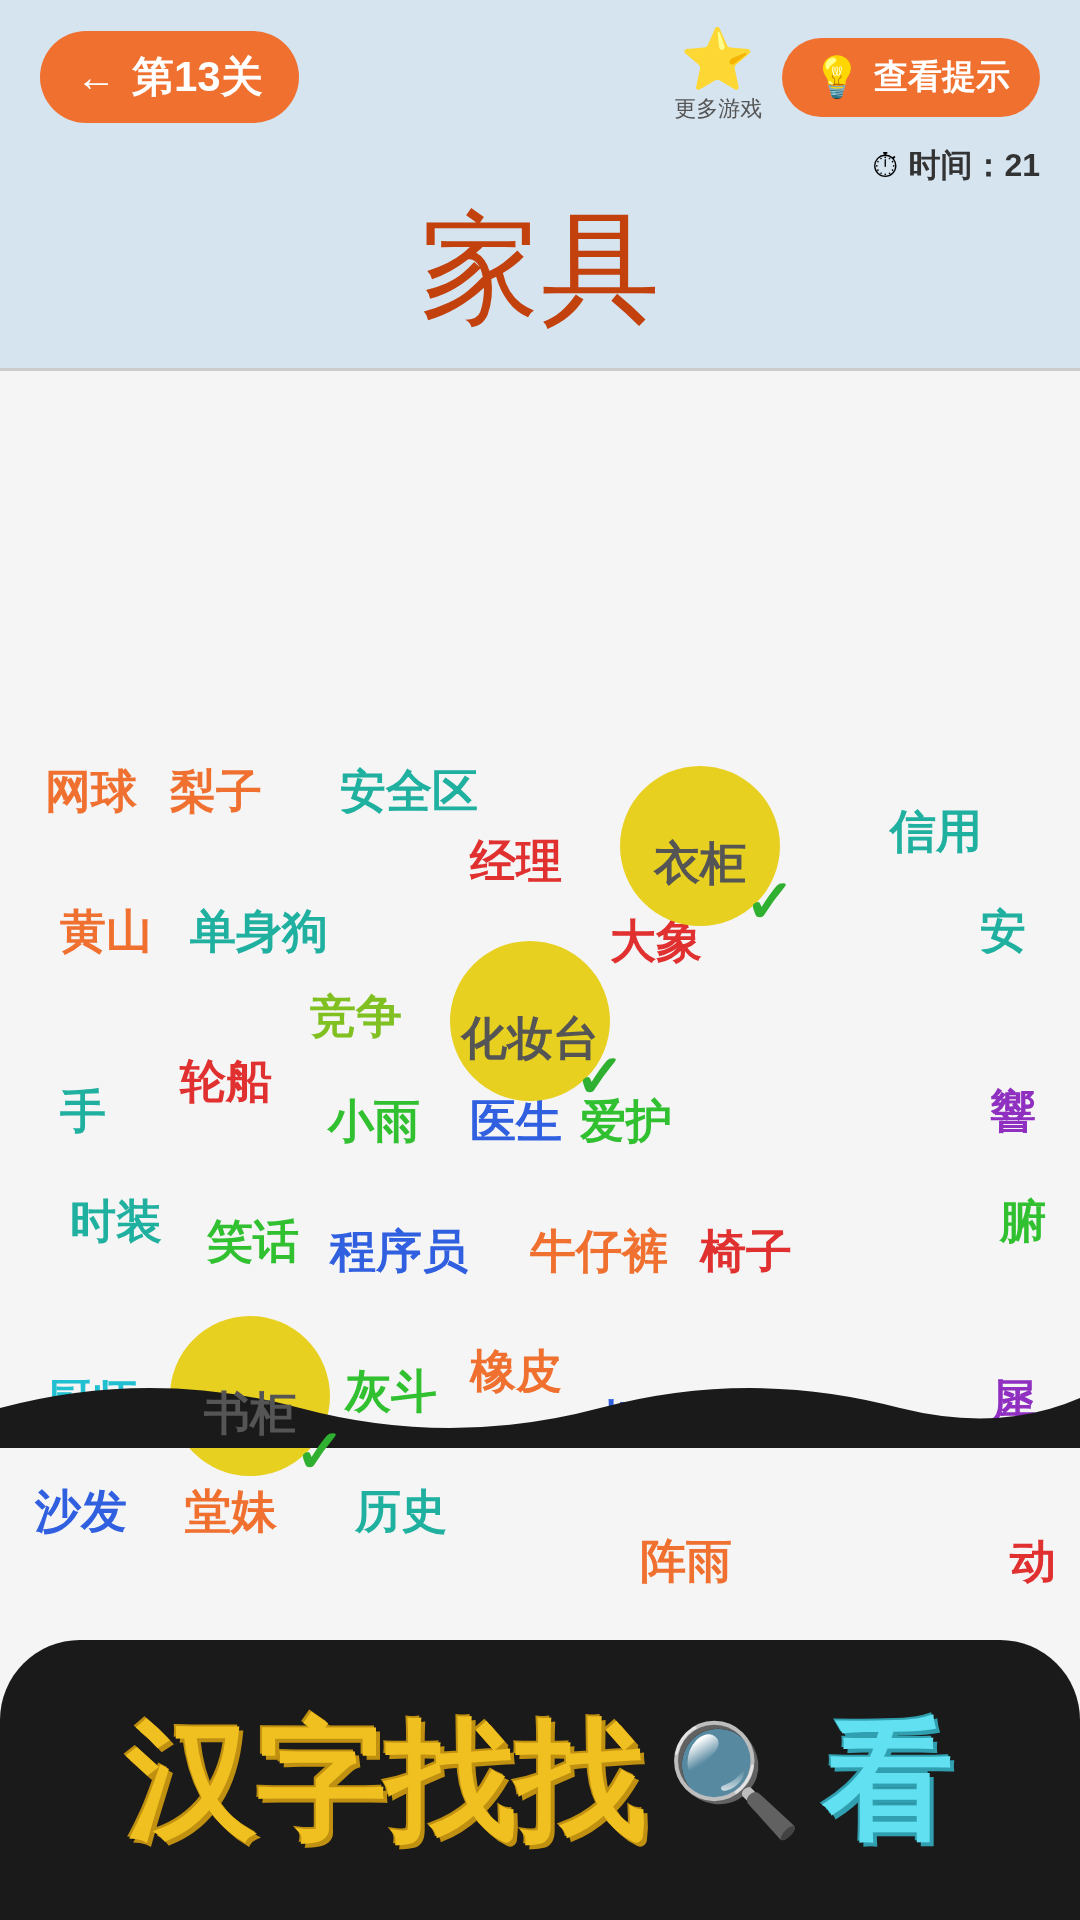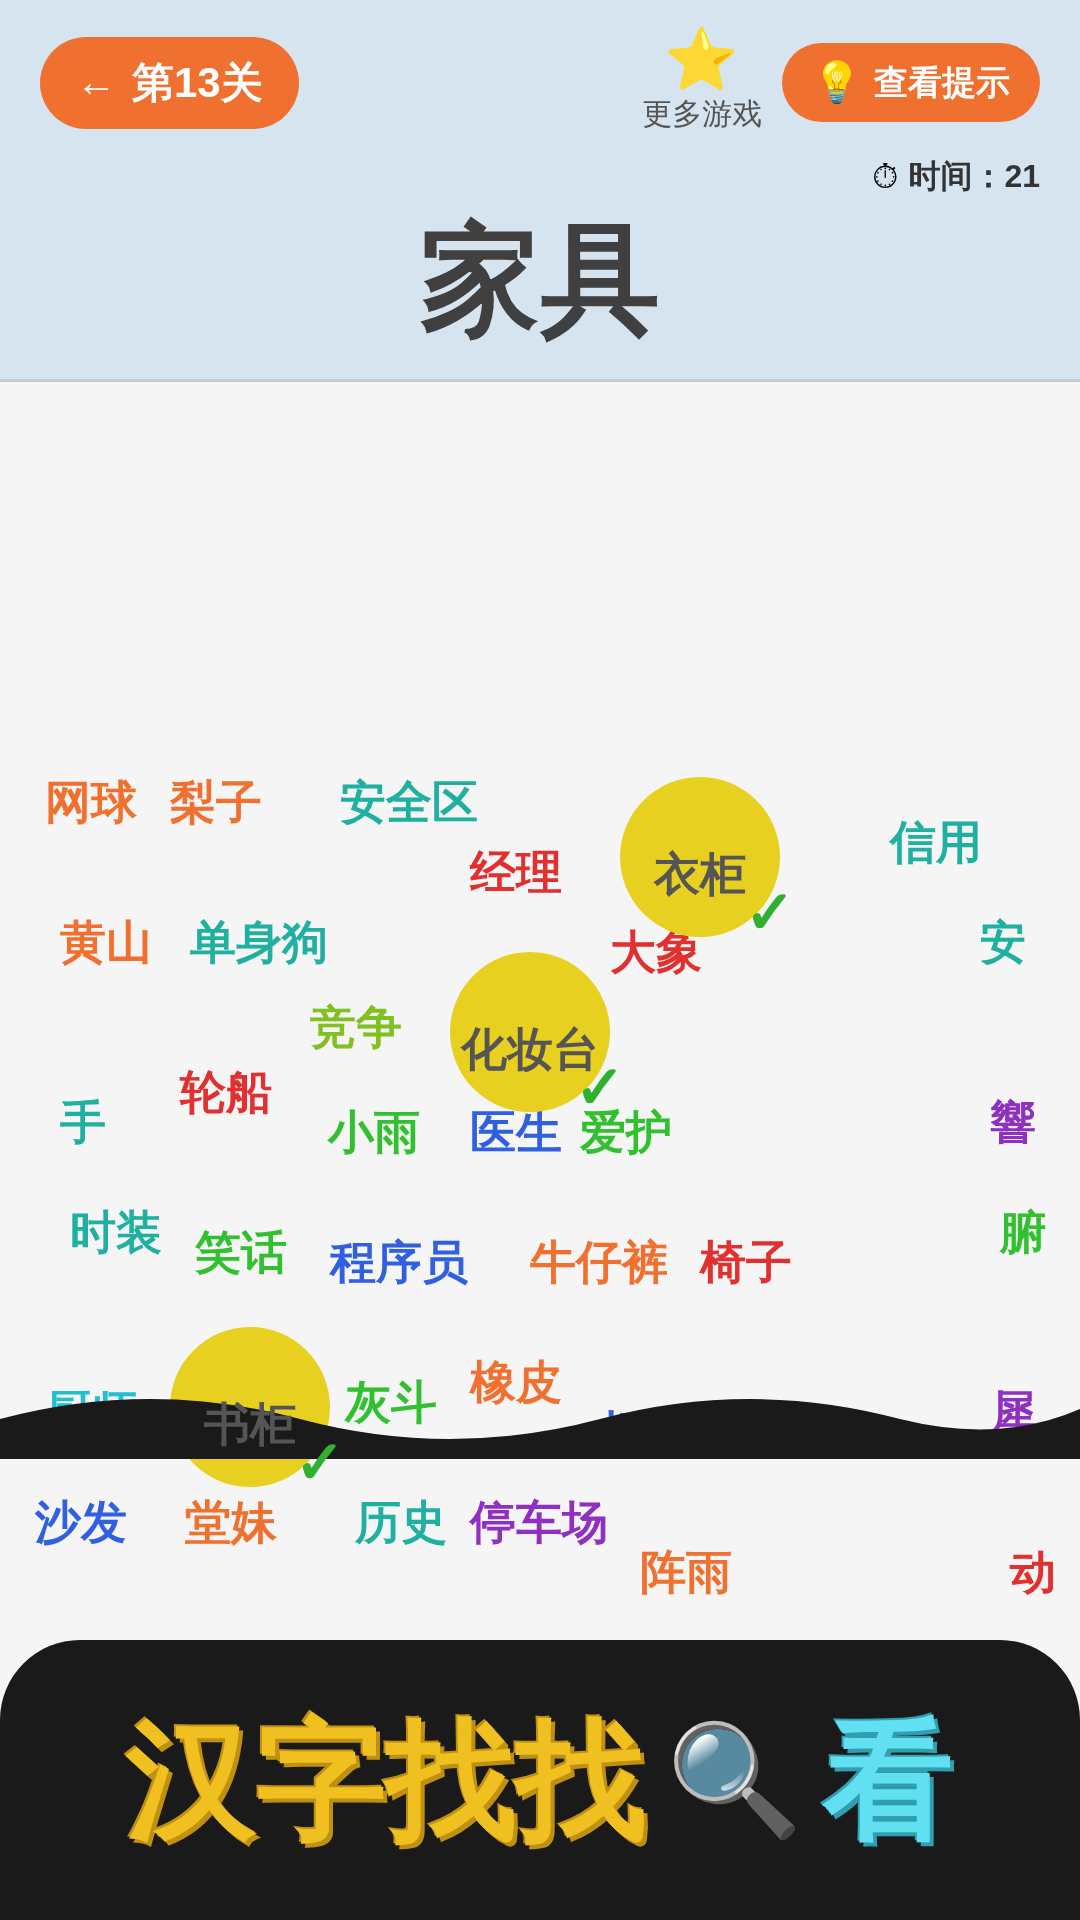--- a/index.html
+++ b/index.html
@@ -58,21 +58,21 @@
       flex-direction: column;
       align-items: center;
     }
 
     .star-icon {
       font-size: 60px;
       line-height: 1;
     }
 
     .more-games-text {
-      font-size: 30px;
+      font-size: 22px;
       color: #555;
       margin-top: 4px;
     }
 
     .hint-btn {
       background: #f07030;
       border-radius: 50px;
       padding: 16px 30px;
       display: flex;
       align-items: center;
@@ -113,22 +113,22 @@
       margin-top: 20px;
     }
 
     .find-text {
       font-size: 38px;
       color: #333;
     }
 
     .main-title {
       font-size: 120px;
-      font-weight: 700;
-      color: #404040;
+      font-weight: 400;
+      color: #c2410c;
       line-height: 1;
     }
 
     
     .game-area {
       background: #f5f5f5;
       position: relative;
       width: 1080px;
       height: 1350px;
       overflow: hidden;
@@ -260,34 +260,33 @@
     <span class="word lime" style="left: 310px; top: 590px; margin-top: 25px;">竞争</span>
     <span class="word red" style="left: 610px; top: 540px;">大象</span>
     <span class="word teal" style="left: 980px; top: 530px;">安</span>
     <span class="word red" style="left: 180px; top: 680px;">轮船</span>
     <span class="word teal" style="left: 60px; top: 710px;">手</span>
     <span class="word green" style="left: 328px; top: 720px;">小雨</span>
     <span class="word blue" style="left: 470px; top: 720px;">医生</span>
     <span class="word green" style="left: 580px; top: 720px;">爱护</span>
     <span class="word purple" style="left: 990px; top: 710px;">響</span>
     <span class="word teal" style="left: 70px; top: 820px;">时装</span>
-    <span class="word green" style="left: 195px; top: 840px;">笑话</span>
+    <span class="word green" style="left: 207px; top: 840px;">笑话</span>
     <span class="word orange" style="left: 530px; top: 850px;">牛仔裤</span>
     <span class="word blue" style="left: 330px; top: 850px;">程序员</span>
     <span class="word red" style="left: 700px; top: 850px;">椅子</span>
     <span class="word green" style="left: 1000px; top: 820px;">腑</span>
     <span class="word cyan" style="left: 45px; top: 1000px;">厨师</span>
     <span class="word green" style="left: 345px; top: 990px;">灰斗</span>
     <span class="word orange" style="left: 470px; top: 970px;">橡皮</span>
     <span class="word blue" style="left: 600px; top: 1020px;">蚂蚁</span>
     <span class="word purple" style="left: 990px; top: 1000px;">犀</span>
     <span class="word blue" style="left: 35px; top: 1110px;">沙发</span>
     <span class="word orange" style="left: 185px; top: 1110px;">堂妹</span>
     <span class="word teal" style="left: 355px; top: 1110px;">历史</span>
-    <span class="word purple" style="left: 470px; top: 1110px;">停车场</span>
     <span class="word orange" style="left: 640px; top: 1160px;">阵雨</span>
     <span class="word red" style="left: 1010px; top: 1160px;">动</span>
     <div class="word-bubble" style="position: absolute; left: 620px; top: 395px;">
       <div class="bubble-circle" style="width: 160px; height: 160px;">
         <span class="bubble-text">衣柜</span>
         <span class="check-mark">✓</span>
       </div>
     </div>
     <div class="word-bubble" style="position: absolute; left: 450px; top: 570px;">
       <div class="bubble-circle" style="width: 160px; height: 160px;">

